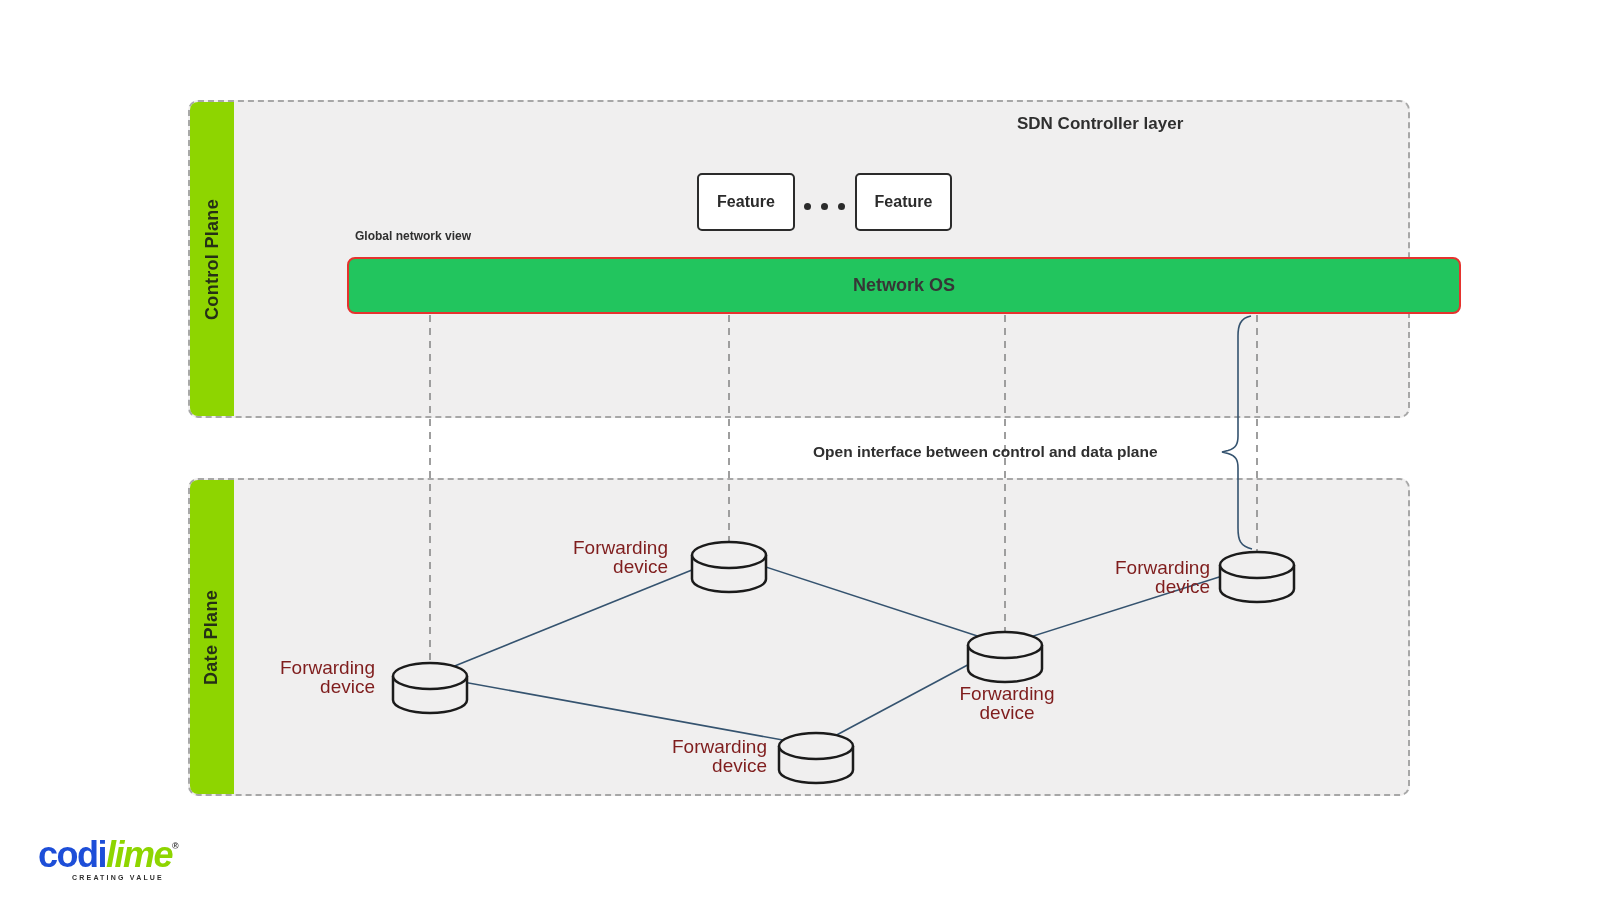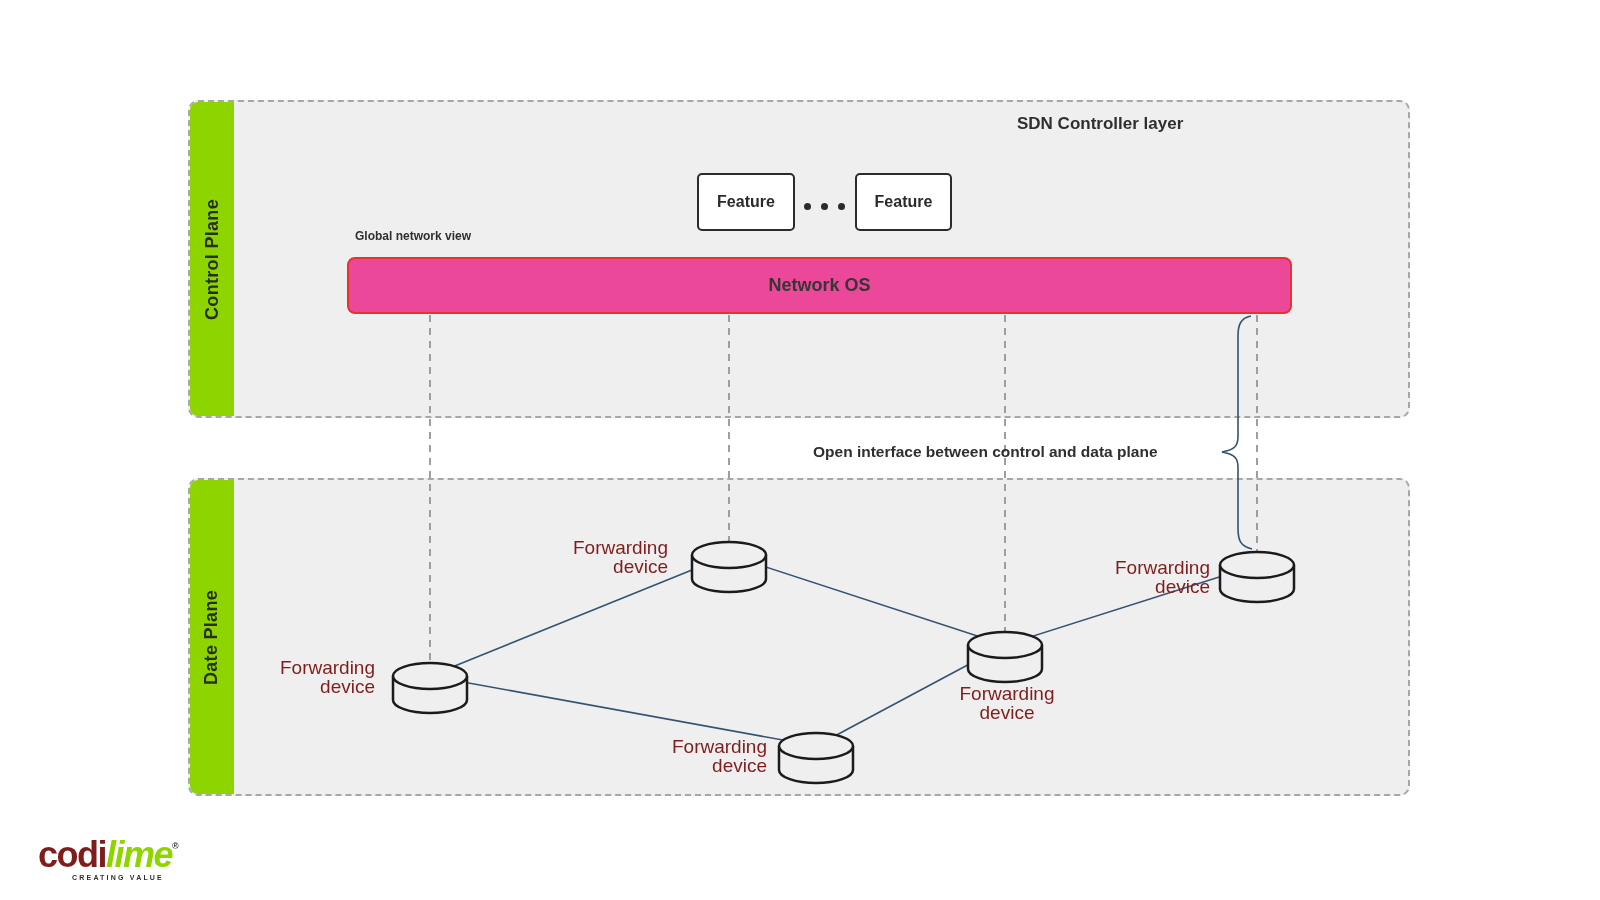--- a/index.html
+++ b/index.html
@@ -34,22 +34,22 @@
     font-weight:bold;font-size:16px;color:#2b2b2b;z-index:4;
   }
   .feature-1{left:697px;width:98px;}
   .feature-2{left:855px;width:97px;}
   .dots{position:absolute;left:804px;top:203px;display:flex;gap:10px;z-index:4;}
   .dots i{width:7px;height:7px;border-radius:50%;background:#2b2b2b;display:block;}
   .global-label{
     position:absolute;left:355px;top:229px;font-weight:bold;font-size:12px;z-index:4;
   }
   .network-os{
-    position:absolute;left:347px;top:257px;width:945px;height:57px;
-    background:#ec4899;border:2.5px solid #e5332e;border-radius:8px;
+    position:absolute;left:347px;top:257px;width:1114px;height:57px;
+    background:#22c55e;border:2.5px solid #e5332e;border-radius:8px;
     box-sizing:border-box;display:flex;align-items:center;justify-content:center;
     font-weight:bold;font-size:18px;color:#363636;z-index:2;
   }
   .open-interface{
     position:absolute;left:813px;top:443px;width:400px;text-align:left;
     font-weight:bold;font-size:15.5px;z-index:4;
   }
   svg.lines{position:absolute;left:0;top:0;z-index:3;pointer-events:none;}
   .dev-label{
     position:absolute;width:130px;font-weight:normal;font-size:19px;line-height:19px;
@@ -60,21 +60,21 @@
   .dl-1{left:245px;top:658px;}
   .dl-2{left:538px;top:538px;}
   .dl-3{left:942px;top:684px;}
   .dl-4{left:637px;top:737px;}
   .dl-5{left:1080px;top:558px;}
   .logo{position:absolute;left:38px;top:828px;z-index:4;width:126px;}
   .logo-main{
     font-weight:bold;font-size:36px;letter-spacing:-1.5px;line-height:36px;
     white-space:nowrap;
   }
-  .logo-dark{color:#7f1d1d;}
+  .logo-dark{color:#1d4ed8;}
   .logo-green{color:#8ed500;font-style:italic;}
   .logo-reg{font-size:9px;vertical-align:18px;letter-spacing:0;color:#3c3c3c;}
   .logo-tag{
     text-align:right;font-size:7px;font-weight:bold;letter-spacing:2.2px;
     color:#2f2f2f;margin-top:1px;white-space:nowrap;
   }
 </style>
 </head>
 <body>
 

